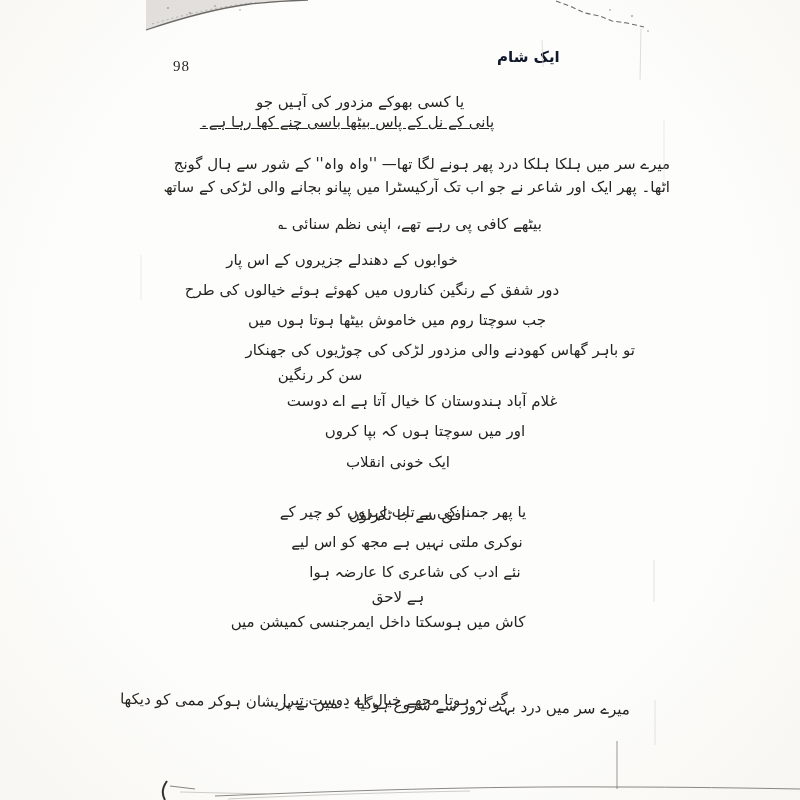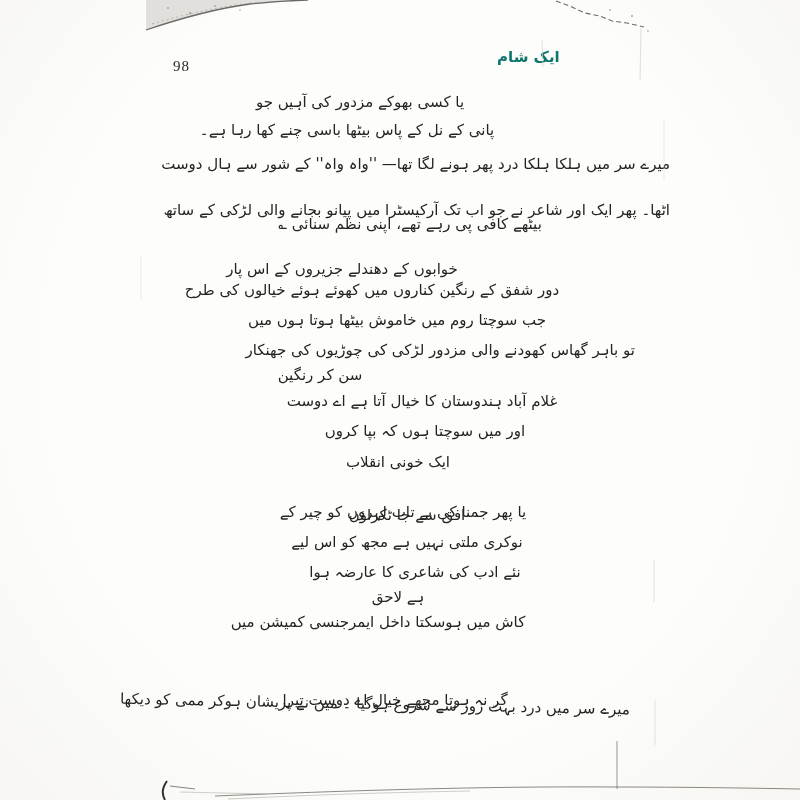--- a/index.html
+++ b/index.html
@@ -13,39 +13,39 @@
   .page{position:absolute;inset:0;}
   
   .page-number{
     position:absolute;left:173px;top:58px;
     font-family:"Liberation Serif", serif;
     font-size:15px;letter-spacing:1px;color:#2a2824;
   }
   .header-title{
     position:absolute;left:497px;top:48px;width:120px;
     direction:rtl;text-align:left;
-    font-size:15px;font-weight:bold;color:#0f766e;
+    font-size:15px;font-weight:bold;color:#0f172a;
   }
   
   .tline{
     position:absolute;left:150px;width:520px;
     direction:rtl;font-size:15px;line-height:20px;
     color:#26241f;white-space:nowrap;
   }
   .center{text-align:center;}
   .right{text-align:right;}
   
   .p1-0{top:92px;transform:translateX(-50px);}
-  .p1-1{top:120px;transform:translateX(-63px);}
+  .p1-1{top:112px;transform:translateX(-63px);text-decoration:underline;}
   
   .pr1-0{top:154px;padding-left:0;padding-right:73px;}
-  .pr1-1{top:200px;padding-right:47px;}
+  .pr1-1{top:177px;padding-right:47px;}
   .pr1-2{top:214px;transform:translateX(0px);}
   
-  .p2-0 {top:250px;transform:translateX(-68px);margin-top:9px;}
+  .p2-0 {top:250px;transform:translateX(-68px);}
   .p2-1 {top:280px;transform:translateX(-38px);}
   .p2-2 {top:310px;transform:translateX(-13px);}
   .p2-3 {top:340px;transform:translateX(-35px);text-align:right;}
   .p2-4 {top:365px;transform:translateX(-90px);}
   .p2-5 {top:391px;transform:translateX(12px);}
   .p2-6 {top:421px;transform:translateX(15px);}
   .p2-7 {top:452px;transform:translateX(-12px);}
   .p2-8 {top:502px;transform:translateX(-7px);}
   .p2-9 {top:505px;transform:translateX(-3px);}
   .p2-10{top:532px;transform:translateX(-3px);}
@@ -62,21 +62,21 @@
 <body>
 
 <div class="page">
 
   <div class="page-number">98</div>
   <div class="header-title">ایک شام</div>
 
   <div class="tline center p1-0">یا کسی بھوکے مزدور کی آہیں جو</div>
   <div class="tline center p1-1">پانی کے نل کے پاس بیٹھا باسی چنے کھا رہا ہے۔</div>
 
-  <div class="tline right pr1-0">میرے سر میں ہلکا ہلکا درد پھر ہونے لگا تھا— ''واہ واہ'' کے شور سے ہال دوست</div>
+  <div class="tline right pr1-0">میرے سر میں ہلکا ہلکا درد پھر ہونے لگا تھا— ''واہ واہ'' کے شور سے ہال گونج</div>
   <div class="tline right pr1-1">اٹھا۔ پھر ایک اور شاعر نے جو اب تک آرکیسٹرا میں پیانو بجانے والی لڑکی کے ساتھ</div>
   <div class="tline center pr1-2">بیٹھے کافی پی رہے تھے، اپنی نظم سنائی ؎</div>
 
   <div class="tline center p2-0">خوابوں کے دھندلے جزیروں کے اس پار</div>
   <div class="tline center p2-1">دور شفق کے رنگین کناروں میں کھوئے ہوئے خیالوں کی طرح</div>
   <div class="tline center p2-2">جب سوچتا روم میں خاموش بیٹھا ہوتا ہوں میں</div>
   <div class="tline center p2-3">تو باہر گھاس کھودنے والی مزدور لڑکی کی چوڑیوں کی جھنکار</div>
   <div class="tline center p2-4">سن کر رنگین</div>
   <div class="tline center p2-6">اور میں سوچتا ہوں کہ بپا کروں</div>
   <div class="tline center p2-5">غلام آباد ہندوستان کا خیال آتا ہے اے دوست</div>

